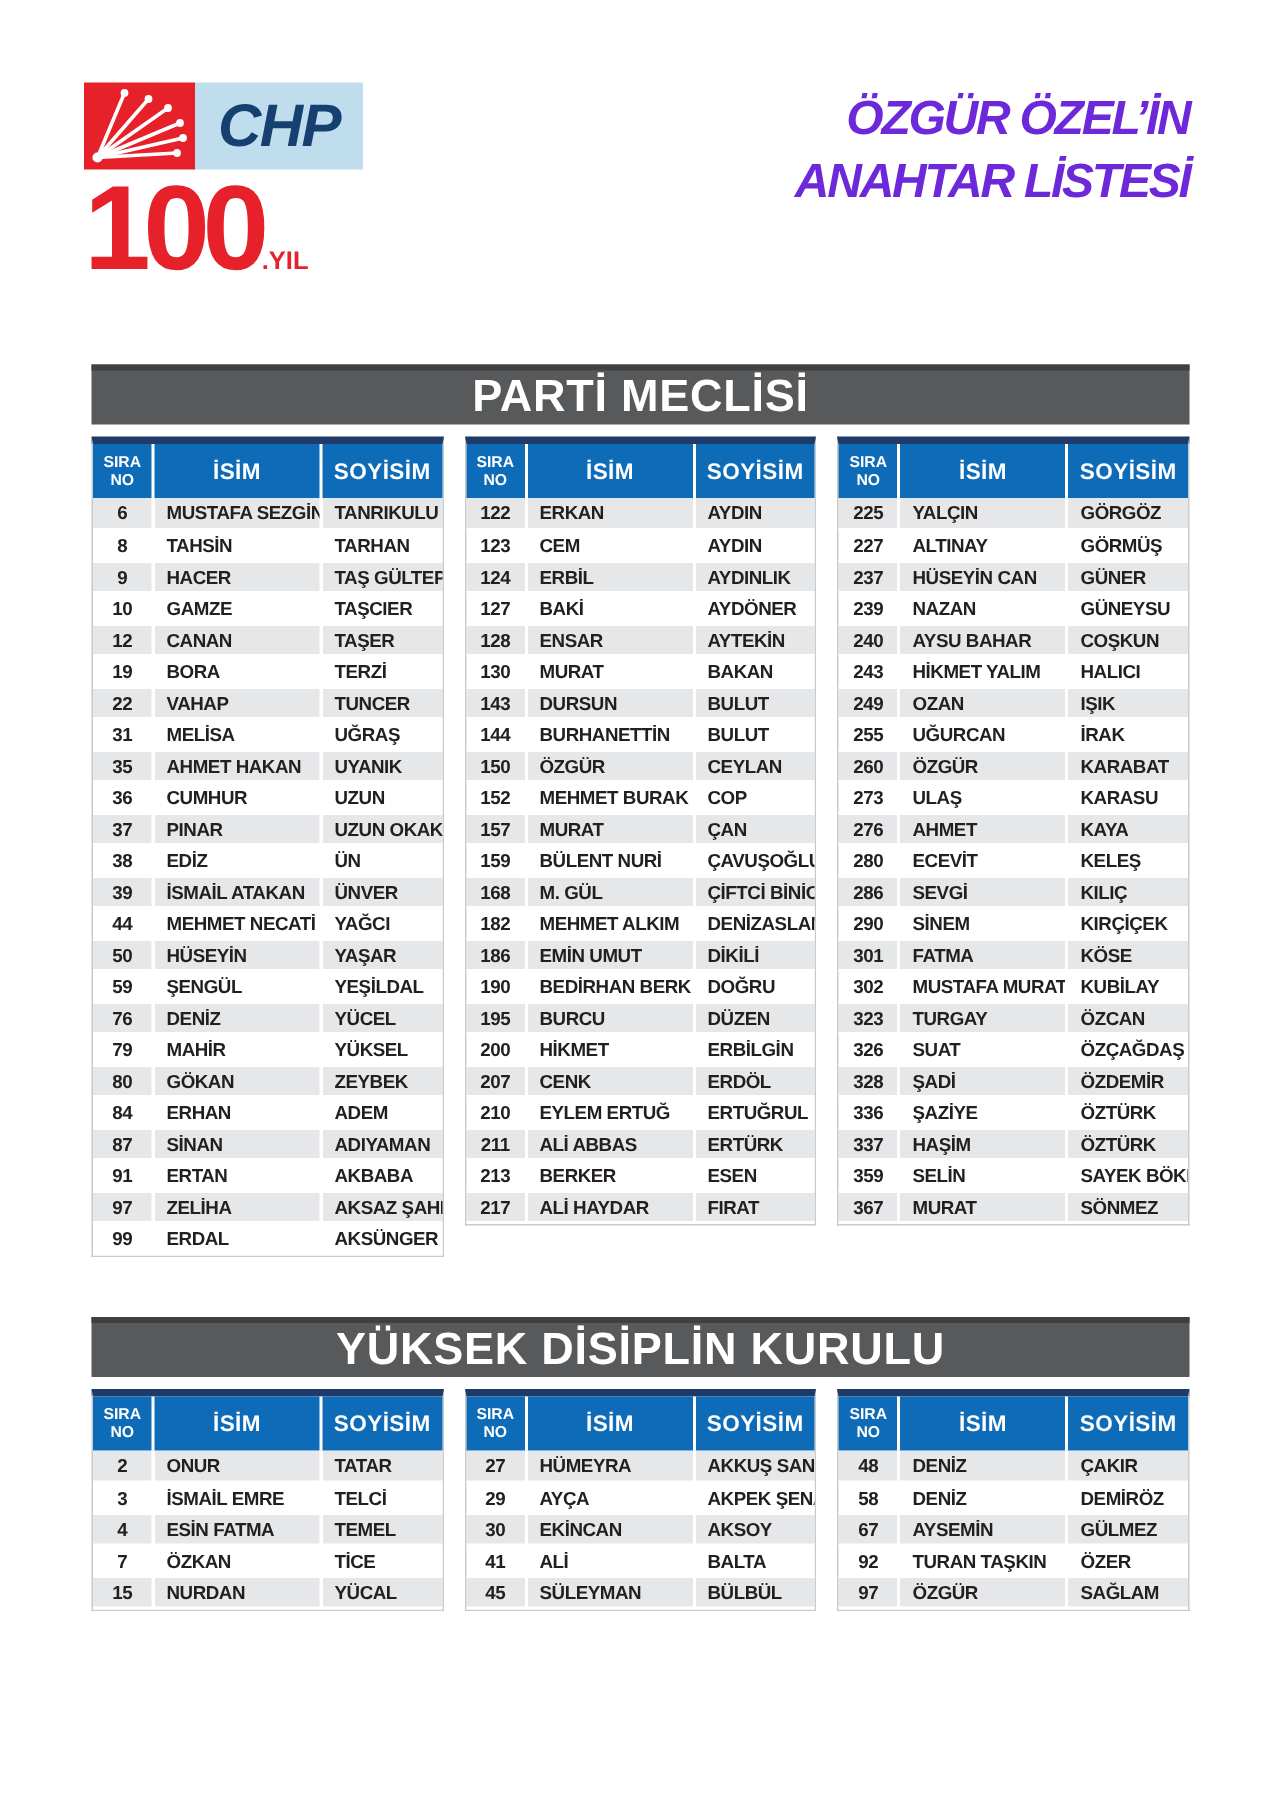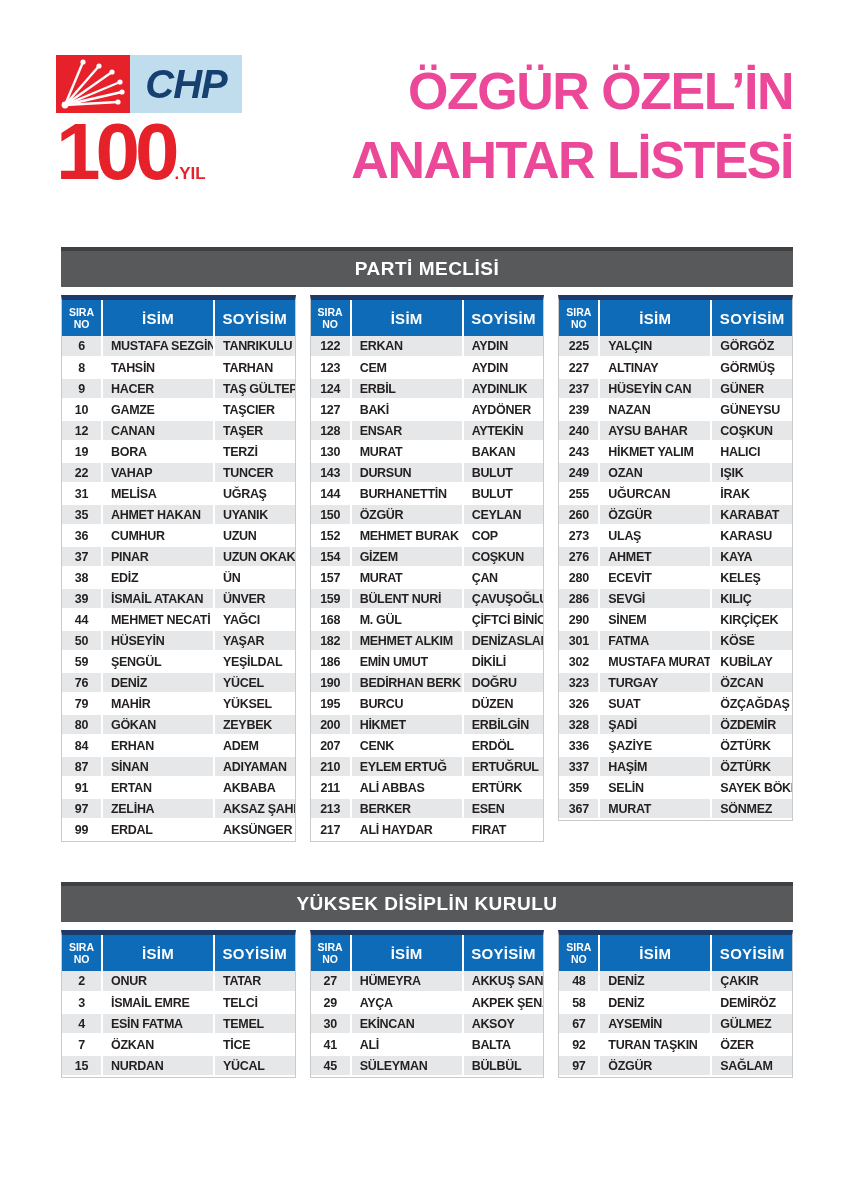--- a/index.html
+++ b/index.html
@@ -42,35 +42,36 @@
     font-size: 80px; font-weight: 900; line-height: 0.95;
     letter-spacing: -5px;
     white-space: nowrap;
   }
   .brand-100 .yil {
     font-size: 17px; font-weight: 900; letter-spacing: 0;
     vertical-align: baseline;
   }
   .doc-title {
     text-align: right;
-    font-size: 52px; font-weight: 900;
+    font-size: 32px; font-weight: 900;
     line-height: 1.32;
-    color: #ec4899;
+    color: #6d28d9;
     letter-spacing: -1.5px;
     margin-top: 2px;
+    font-style: italic;
   }
   
   .content { margin: 0 56px 0 61px; }
   .section-header {
     height: 40px;
     background: #58595B;
     border-top: 4px solid #3F4042;
     color: #ffffff;
     display: flex; align-items: center; justify-content: center;
-    font-size: 19px; font-weight: 900; letter-spacing: 0.5px;
+    font-size: 30px; font-weight: 900; letter-spacing: 0.5px;
   }
   .section-header.first { margin-top: 53px; }
   .section-header.second { margin-top: 40px; }
   .tables {
     display: grid;
     grid-template-columns: 1fr 1fr 1fr;
     gap: 14px;
     margin-top: 8px;
     align-items: start;
   }
@@ -343,25 +344,20 @@
                 <td class="c-no">150</td>
                 <td class="c-name">ÖZGÜR</td>
                 <td class="c-surname">CEYLAN</td>
               </tr>
               <tr>
                 <td class="c-no">152</td>
                 <td class="c-name">MEHMET BURAK</td>
                 <td class="c-surname">COP</td>
               </tr>
               <tr>
-                <td class="c-no">154</td>
-                <td class="c-name">GİZEM</td>
-                <td class="c-surname">COŞKUN</td>
-              </tr>
-              <tr>
                 <td class="c-no">157</td>
                 <td class="c-name">MURAT</td>
                 <td class="c-surname">ÇAN</td>
               </tr>
               <tr>
                 <td class="c-no">159</td>
                 <td class="c-name">BÜLENT NURİ</td>
                 <td class="c-surname">ÇAVUŞOĞLU</td>
               </tr>
               <tr>

